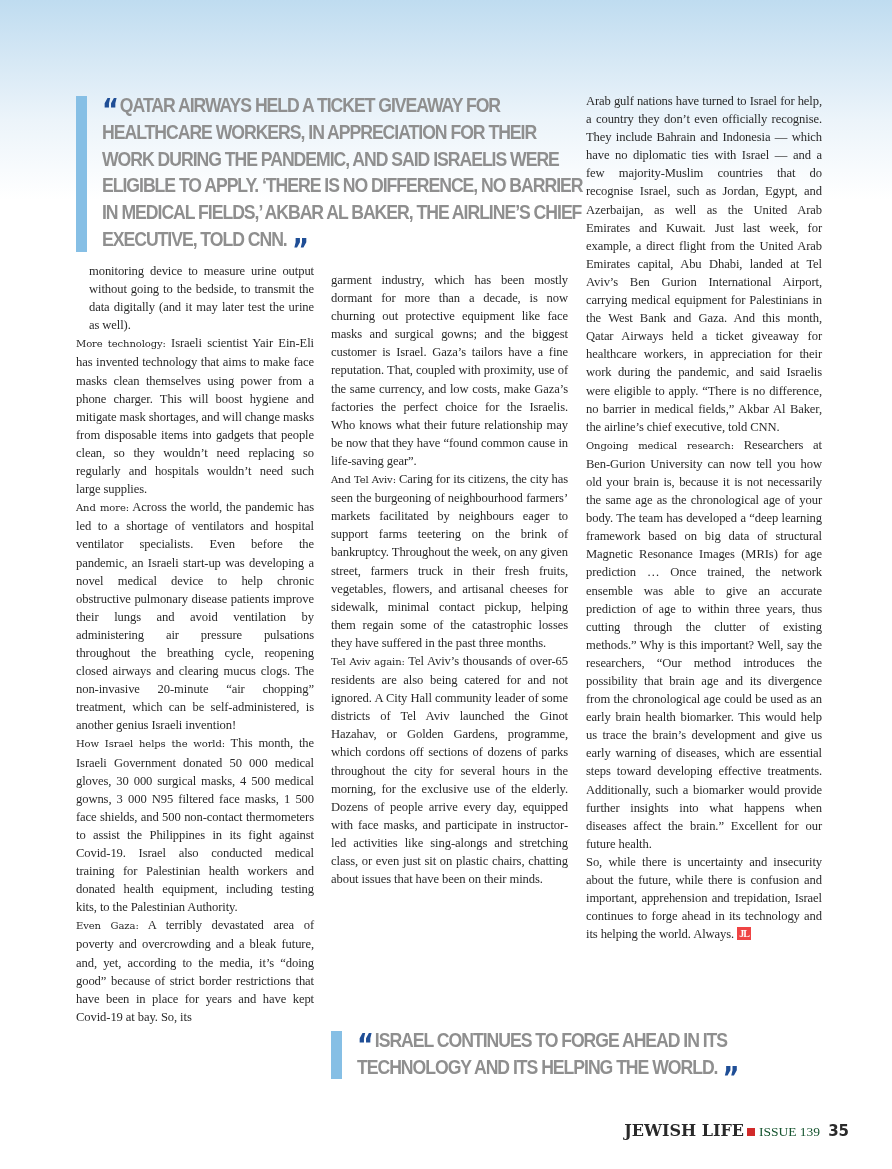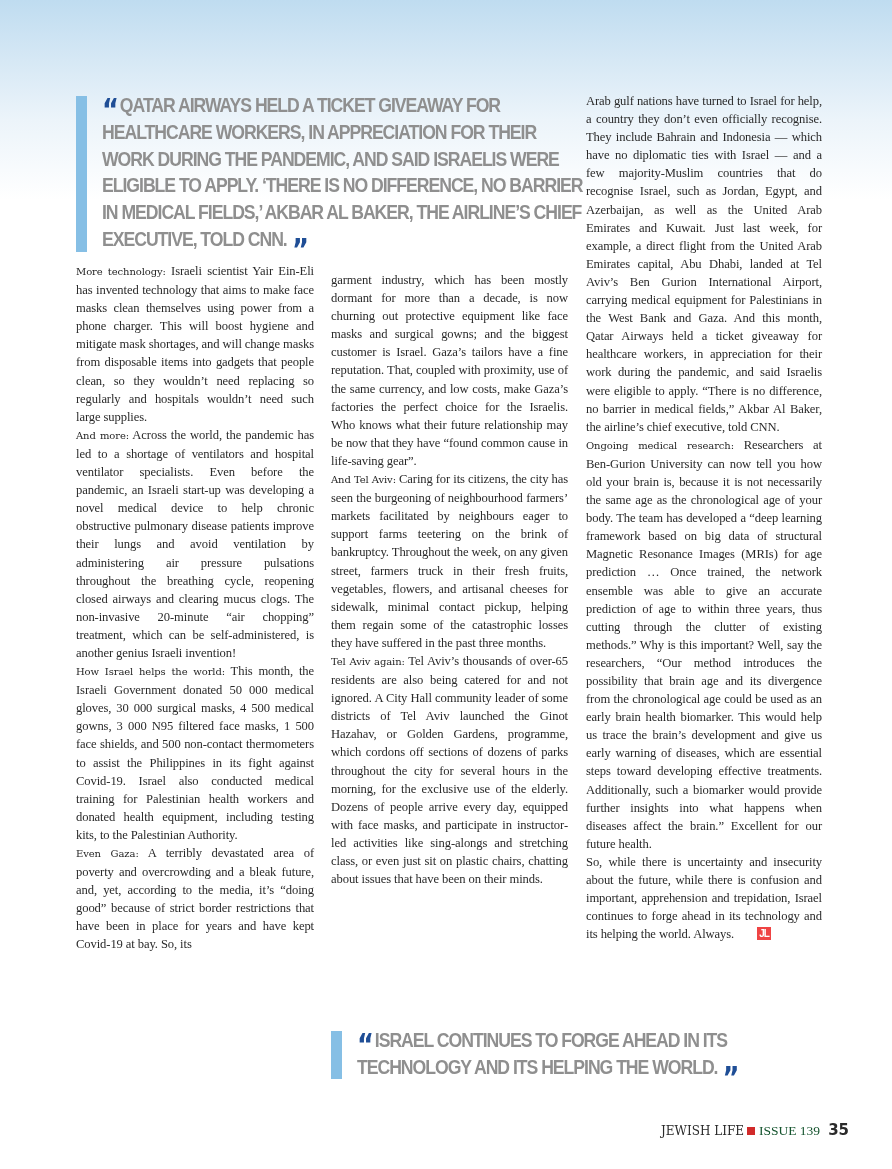--- a/index.html
+++ b/index.html
@@ -30,44 +30,45 @@
   #pq1 { left: 76px; top: 92px; width: 500px; height: 165px; }
   #pq1 .bar { height: 156px; }
   #pq1 .text { font-size: 20.5px; line-height: 26.8px; width: 470px; transform: scaleX(0.86); transform-origin: left top; white-space: nowrap; }
   #pq2 { left: 331px; top: 1027px; width: 460px; height: 55px; }
   #pq2 .bar { height: 48px; }
   #pq2 .text { font-size: 20.5px; line-height: 26.5px; transform: scaleX(0.86); transform-origin: left top; white-space: nowrap; }
   .q-open { font-size: 30px; line-height: 10px; vertical-align: -8px; letter-spacing: -6px; margin-right: 7px; }
   .q-close { font-size: 30px; line-height: 10px; vertical-align: -14px; letter-spacing: -6px; margin-left: 6px; }
 
   .jl-mark {
-    display: inline-block; background: #ef4444; color: #fff; font-family: Liberation Sans, sans-serif;
-    font-weight: bold; font-size: 10px; line-height: 13px; padding: 0 2px; vertical-align: 1px; letter-spacing: -1px; margin-left: 20px;
+    display: inline-block; background: #ef4444; color: #fff; font-family: Liberation Serif, serif;
+    font-weight: bold; font-size: 10px; line-height: 13px; padding: 0 2px; vertical-align: 1px; letter-spacing: -1px;
   }
 
   #footer {
     position: absolute; right: 43px; top: 1121px; font-size: 13px; white-space: nowrap;
     font-family: "DejaVu Serif", serif;
   }
-  #footer .pub { font-weight: normal; color: #2a2a2a; font-size: 12px; }
+  #footer .pub { font-weight: bold; color: #2a2a2a; font-size: 16px; }
   #footer .sq { display: inline-block; width: 8px; height: 8px; background: #d12a2a; margin: 0 4px 0 3px; vertical-align: 0px; }
   #footer .issue { color: #14532d; font-family: "Liberation Serif", serif; font-size: 13.5px; }
   #footer .page { font-weight: bold; margin-left: 8px; font-family: "DejaVu Sans", sans-serif; font-size: 15px; }
 </style>
 </head>
 <body>
 
 <div class="pullquote" id="pq1">
   <div class="bar"></div>
   <div class="text">
     <span class="q-open">“</span><span>Qatar Airways held a ticket giveaway for<br>healthcare workers, in appreciation for their<br>work during the pandemic, and said Israelis were<br>eligible to apply. ‘There is no difference, no barrier<br>in medical fields,’ Akbar Al Baker, the airline’s chief<br>executive, told CNN.</span><span class="q-close">”</span>
   </div>
 </div>
 
 <div class="col" id="col1">
+  <p class="indent"><span>monitoring device to measure urine output without going to the bedside, to transmit the data digitally (and it may later test the urine as well).</span></p>
   <p><b>More technology:</b><span> Israeli scientist Yair Ein-Eli has invented technology that aims to make face masks clean themselves using power from a phone charger. This will boost hygiene and mitigate mask shortages, and will change masks from disposable items into gadgets that people clean, so they wouldn’t need replacing so regularly and hospitals wouldn’t need such large supplies.</span></p>
   <p><b>And more:</b><span> Across the world, the pandemic has led to a shortage of ventilators and hospital ventilator specialists. Even before the pandemic, an Israeli start-up was developing a novel medical device to help chronic obstructive pulmonary disease patients improve their lungs and avoid ventilation by administering air pressure pulsations throughout the breathing cycle, reopening closed airways and clearing mucus clogs. The non-invasive 20-minute “air chopping” treatment, which can be self-administered, is another genius Israeli invention!</span></p>
   <p><b>How Israel helps the world:</b><span> This month, the Israeli Government donated 50 000 medical gloves, 30 000 surgical masks, 4 500 medical gowns, 3 000 N95 filtered face masks, 1 500 face shields, and 500 non-contact thermometers to assist the Philippines in its fight against Covid-19. Israel also conducted medical training for Palestinian health workers and donated health equipment, including testing kits, to the Palestinian Authority.</span></p>
   <p><b>Even Gaza:</b><span> A terribly devastated area of poverty and overcrowding and a bleak future, and, yet, according to the media, it’s “doing good” because of strict border restrictions that have been in place for years and have kept Covid-19 at bay. So, its</span></p>
 </div>
 
 <div class="col" id="col2">
   <p><span>garment industry, which has been mostly dormant for more than a decade, is now churning out protective equipment like face masks and surgical gowns; and the biggest customer is Israel. Gaza’s tailors have a fine reputation. That, coupled with proximity, use of the same currency, and low costs, make Gaza’s factories the perfect choice for the Israelis. Who knows what their future relationship may be now that they have “found common cause in life-saving gear”.</span></p>
   <p><b>And Tel Aviv:</b><span> Caring for its citizens, the city has seen the burgeoning of neighbourhood farmers’ markets facilitated by neighbours eager to support farms teetering on the brink of bankruptcy. Throughout the week, on any given street, farmers truck in their fresh fruits, vegetables, flowers, and artisanal cheeses for sidewalk, minimal contact pickup, helping them regain some of the catastrophic losses they have suffered in the past three months.</span></p>
   <p><b>Tel Aviv again:</b><span> Tel Aviv’s thousands of over-65 residents are also being catered for and not ignored. A City Hall community leader of some districts of Tel Aviv launched the Ginot Hazahav, or Golden Gardens, programme, which cordons off sections of dozens of parks throughout the city for several hours in the morning, for the exclusive use of the elderly. Dozens of people arrive every day, equipped with face masks, and participate in instructor-led activities like sing-alongs and stretching class, or even just sit on plastic chairs, chatting about issues that have been on their minds.</span></p>

